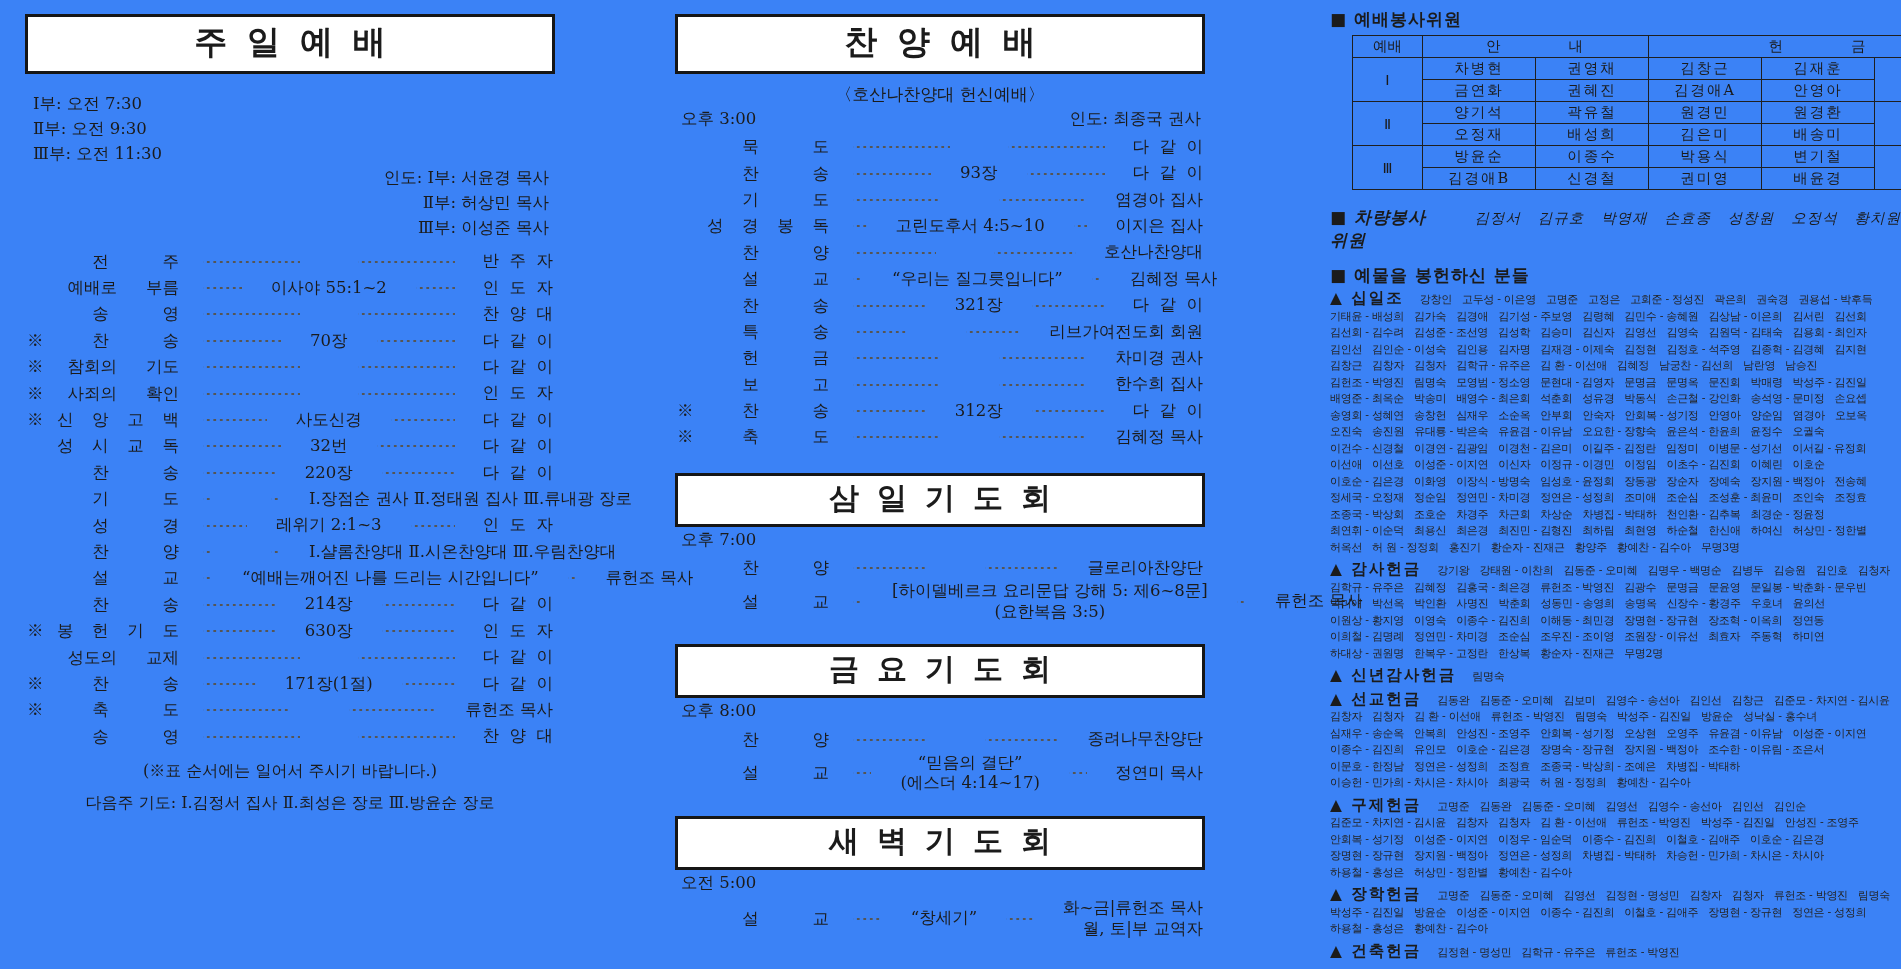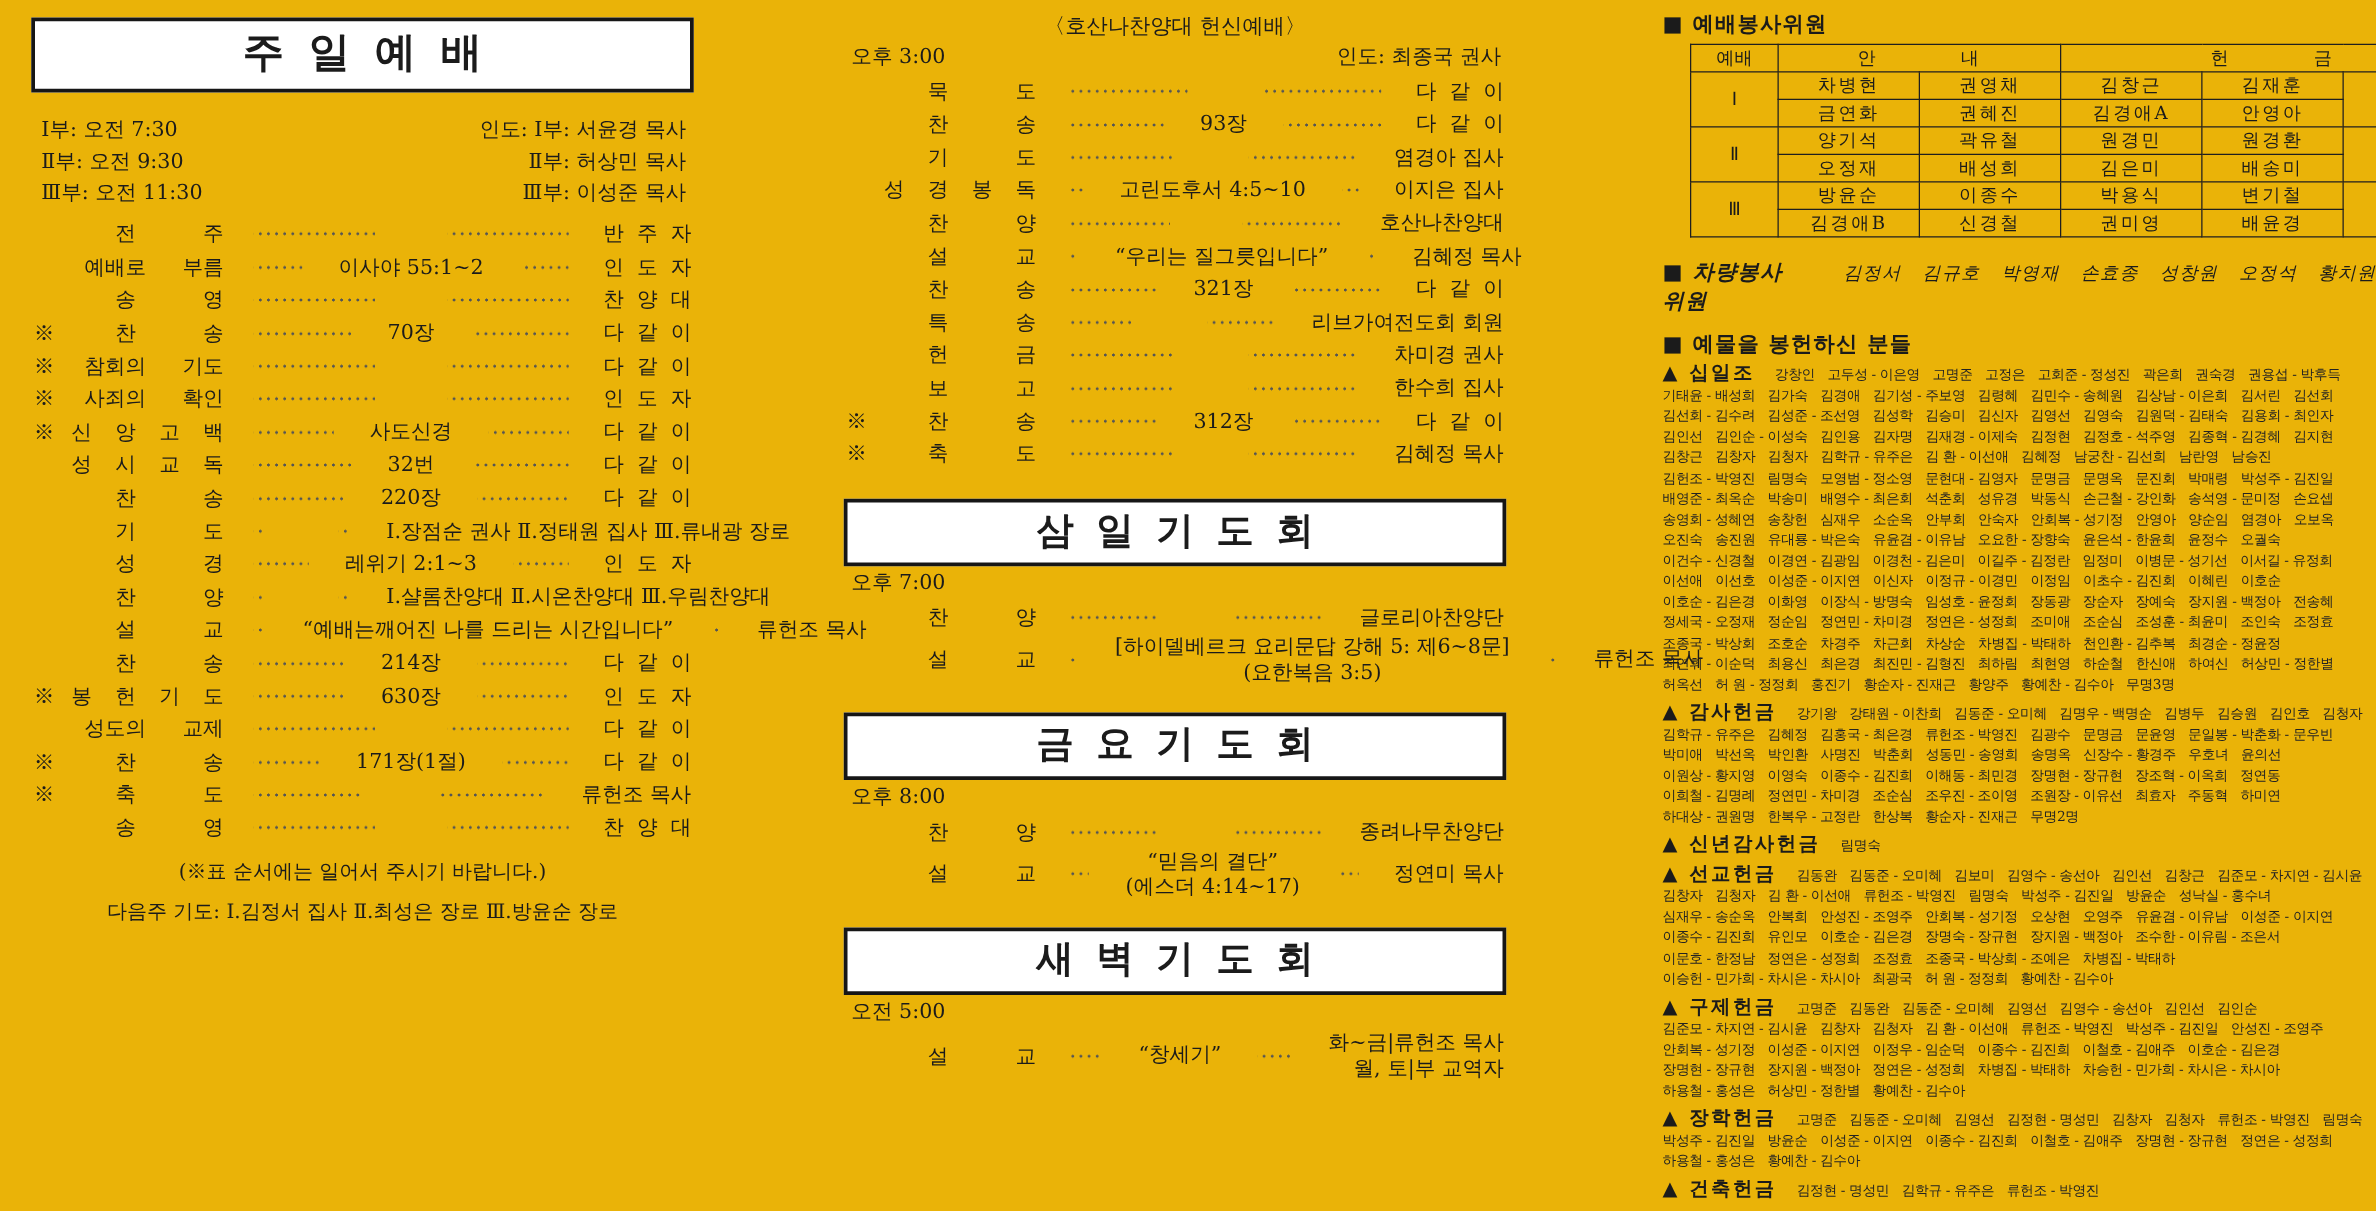--- a/index.html
+++ b/index.html
@@ -1,32 +1,32 @@
 <!DOCTYPE html>
 <html><head>
 <meta charset="utf-8">
 <title>Document</title>
 <style>
   html,body{margin:0;padding:0;background:#d9d9d9;}
-  .page{position:relative;width:1901px;height:969px;background:#eab308;color:#1b1b1b;
+  .page{position:relative;width:1901px;height:969px;background:#3b82f6;color:#1b1b1b;
         font-family:"DejaVu Serif","Liberation Serif",serif;overflow:hidden;}
   .col{position:absolute;top:0;}
   .col-left{left:25px;width:530px;}
   .col-mid{left:675px;width:530px;}
   .col-right{left:1330px;width:571px;}
 
   
   .title-box{margin-top:14px;border:3px solid #161616;background:#fff;text-align:center;
              font-family:"DejaVu Sans","Liberation Sans",sans-serif;font-weight:bold;
              font-size:33px;padding:3px 0 6px;}
   .title-box .tb{letter-spacing:.6em;margin-right:-.6em;}
   .title-box.small{font-size:30px;padding:2px 16px 5px;}
 
   
-  .times{display:flex;justify-content:space-between;margin:18px 6px 8px 8px;font-size:16.5px;line-height:1.5;}
+  .times{display:flex;justify-content:space-between;margin:18px 6px 8px 8px;font-size:16.5px;line-height:1.5;flex-direction:column;}
   .times-right{text-align:right;}
 
   
   .order{margin-top:4px;}
   .orow{display:flex;align-items:center;min-height:26.4px;font-size:16.5px;padding:0 2px;gap:24px;}
   .olabel{flex:0 0 152px;text-align:justify;text-align-last:justify;}
   .lead{flex:1 1 12px;min-width:10px;height:8px;align-self:center;
         background-image:radial-gradient(circle,#555 1.1px,transparent 1.35px);
         background-size:6.5px 8px;background-repeat:repeat-x;background-position:2px center;}
   .ocenter{flex:0 0 auto;max-width:340px;text-align:center;padding:0 5px;display:flex;flex-direction:column;line-height:1.25;}
@@ -333,20 +333,23 @@
         </span>
       </div>
       </div>
 
     <div class="note">(※표 순서에는 일어서 주시기 바랍니다.)</div>
     <div class="note">다음주 기도: Ⅰ.김정서 집사   Ⅱ.최성은 장로   Ⅲ.방윤순 장로</div>
   </section>
 
   <section class="col col-mid">
 
+    <div class="title-box">
+      <span class="tb">찬양예배</span>
+    </div>
     <div class="subtitle">〈호산나찬양대 헌신예배〉</div>
     <div class="timeline">
       <span class="tl-left">오후  3:00</span>
       <span class="tl-right">인도: 최종국 권사</span>
     </div>
     <div class="order">
         <div class="orow">
         <span class="olabel">　묵 도</span>
         <span class="lead"></span>
         <span class="ocenter">

